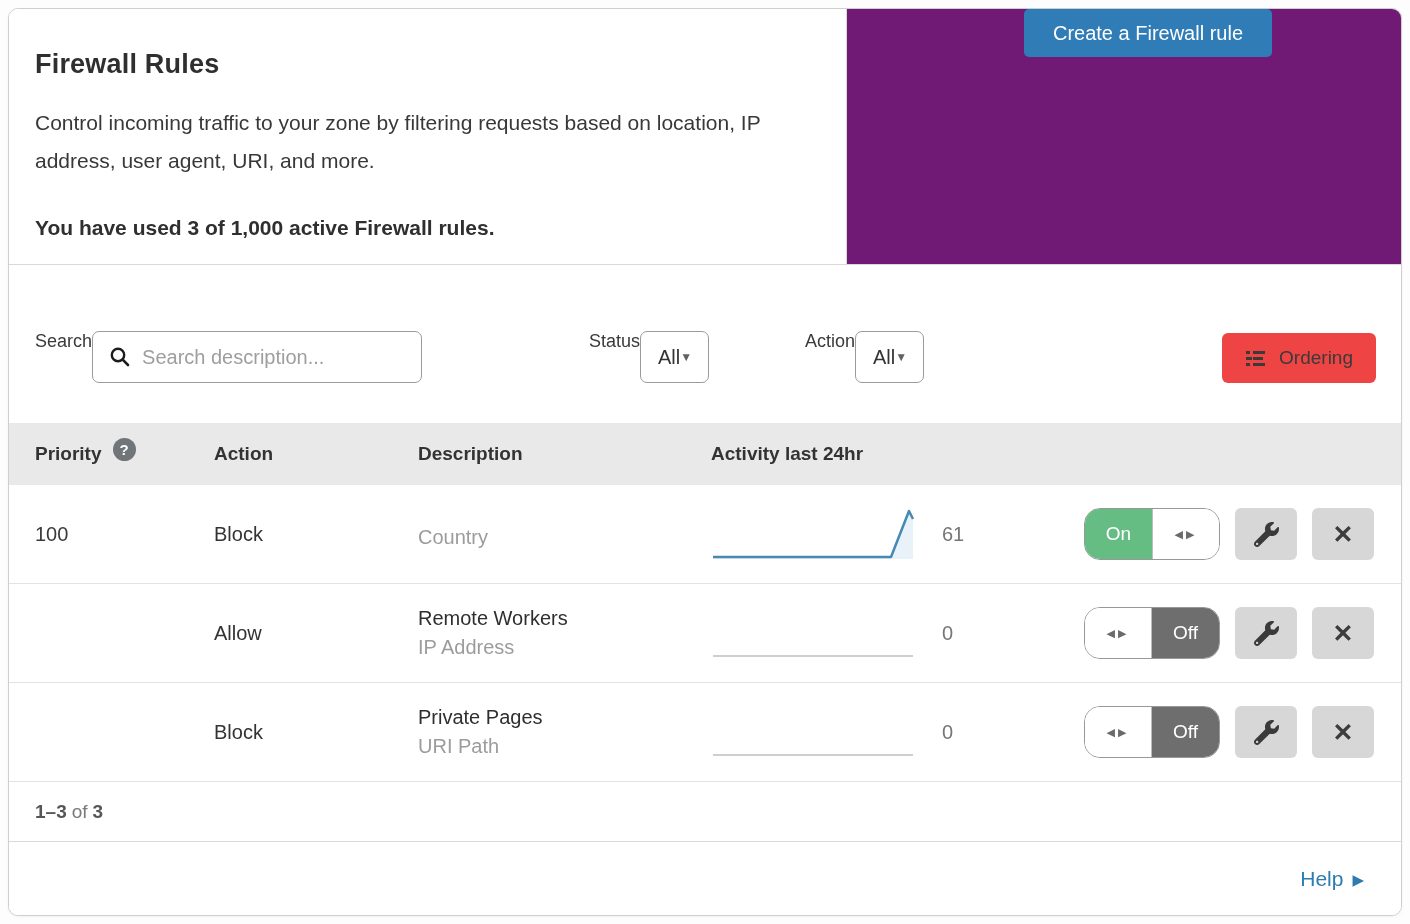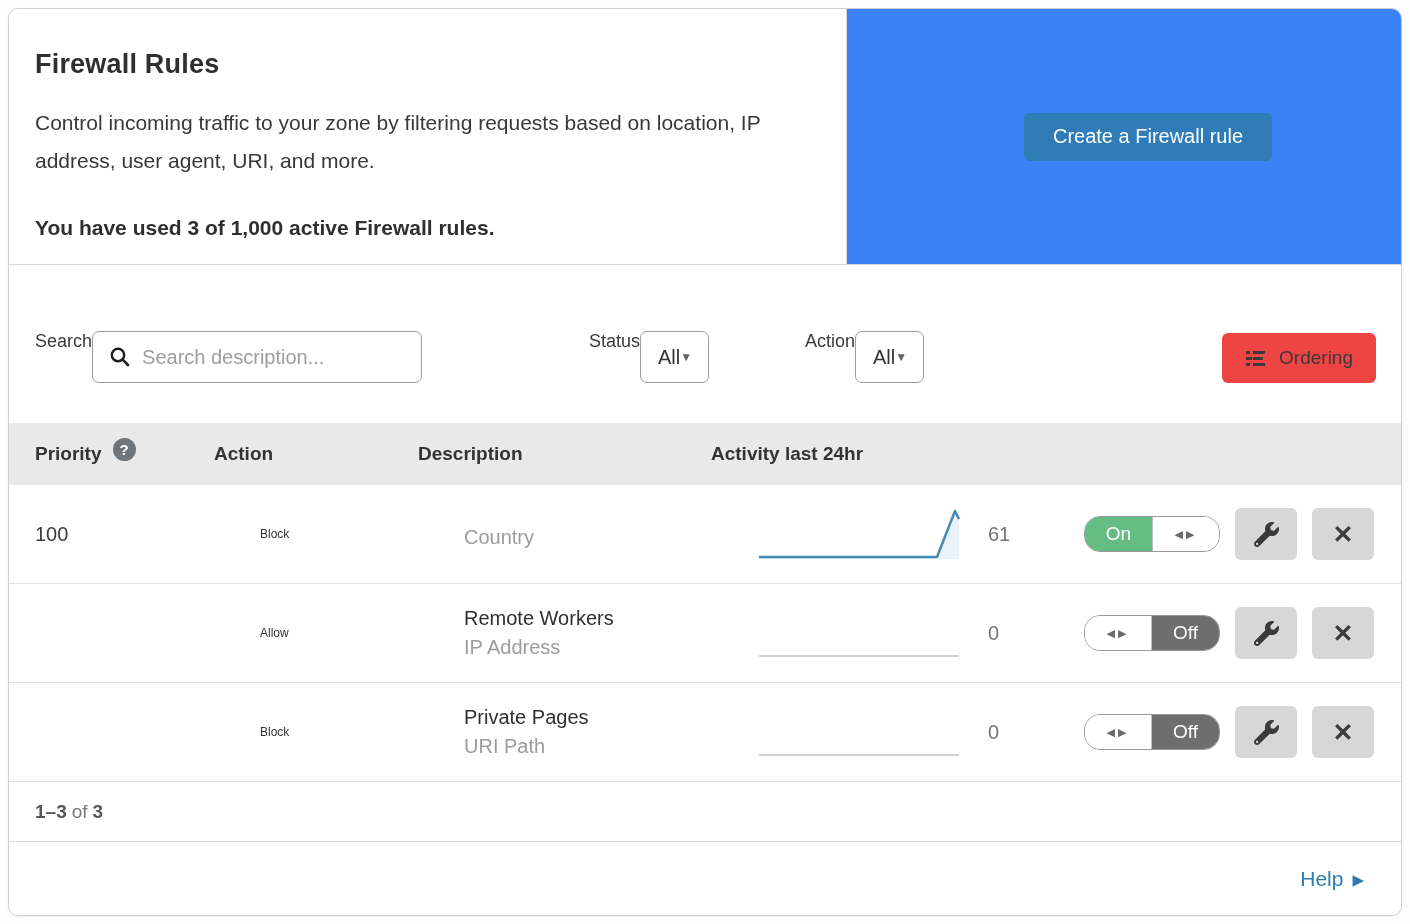--- a/index.html
+++ b/index.html
@@ -19,22 +19,22 @@
     box-shadow: 0 1px 3px rgba(0,0,0,0.05);
   }
 
   
   .header { display: flex; height: 256px; border-bottom: 1px solid #d9d9d9; }
   .header-left { width: 837px; padding: 30px 40px 0 26px; background: #fff; }
   .page-title { font-size: 27px; font-weight: bold; color: #2f2f2f; margin: 10px 0 24px; letter-spacing: 0.2px; }
   .page-desc { font-size: 21px; line-height: 38px; color: #383838; max-width: 730px; }
   .usage-line { font-size: 21px; font-weight: bold; color: #2f2f2f; margin-top: 36px; }
   .header-right {
-    flex: 1; background: #3b82f6; border-left: 1px solid #d9d9d9;
-    display: flex; align-items: center; justify-content: center; padding-left: 48px;
+    flex: 1; background: #701a75; border-left: 1px solid #d9d9d9;
+    display: flex; justify-content: center; padding-left: 48px;
   }
   .create-btn {
     background: #2f7cb7; color: #fff; font-size: 20px; font-family: inherit;
     border: none; border-radius: 5px; height: 48px; padding: 0 29px; cursor: pointer;
   }
 
   
   .filters { display: flex; align-items: flex-end; padding: 30px 25px 40px 26px; background: #fff; height: 158px; }
   .filter-group { display: flex; }
   .filter-label { font-size: 18px; color: #3a3a3a; margin-bottom: 13px; }
@@ -66,31 +66,31 @@
   .col-desc { width: 293px; }
   .col-activity { flex: 1; }
   .help-badge {
     width: 23px; height: 23px; border-radius: 50%; background: #70757a; color: #fff;
     font-size: 15px; font-weight: bold; display: inline-flex; align-items: center; justify-content: center;
     transform: translateY(-5px); cursor: pointer;
   }
 
   .rule-row { display: flex; align-items: center; height: 99px; border-bottom: 1px solid #e3e3e3; background: #fff; }
   .cell-priority { width: 205px; padding-left: 26px; font-size: 20px; color: #3a3a3a; }
-  .cell-action { width: 204px; font-size: 12px; color: #333; margin-left: 46px; }
+  .cell-action { width: 204px; font-size: 20px; color: #333; }
   .cell-desc { width: 293px; }
   .rule-name { font-size: 20px; color: #2f2f2f; }
   .rule-type { font-size: 20px; color: #9c9c9c; margin-top: 6px; }
   .cell-activity { flex: 1; display: flex; align-items: center; padding-right: 27px; }
   .sparkline { width: 205px; height: 56px; }
   .activity-count { margin-left: 26px; min-width: 46px; font-size: 20px; color: #767676; }
 
   .row-controls { margin-left: auto; display: flex; align-items: center; gap: 15px; }
   .toggle {
-    width: 136px; height: 36px; border: 1px solid #989898; border-radius: 16px;
+    width: 136px; height: 52px; border: 1px solid #989898; border-radius: 16px;
     display: flex; overflow: hidden; background: #fff; cursor: pointer;
   }
   .toggle-state { width: 50%; display: flex; align-items: center; justify-content: center; font-size: 19px; color: #fff; }
   .toggle.on  .toggle-state { background: #65bd84; }
   .toggle.off .toggle-state { background: #6e6e6e; }
   .toggle-handle {
     width: 50%; display: flex; align-items: center; justify-content: center;
     background: #fff; color: #6a6a6a; font-size: 11px; letter-spacing: 3px;
   }
   .toggle.on  .toggle-handle { border-left: 1px solid #bdbdbd; }

